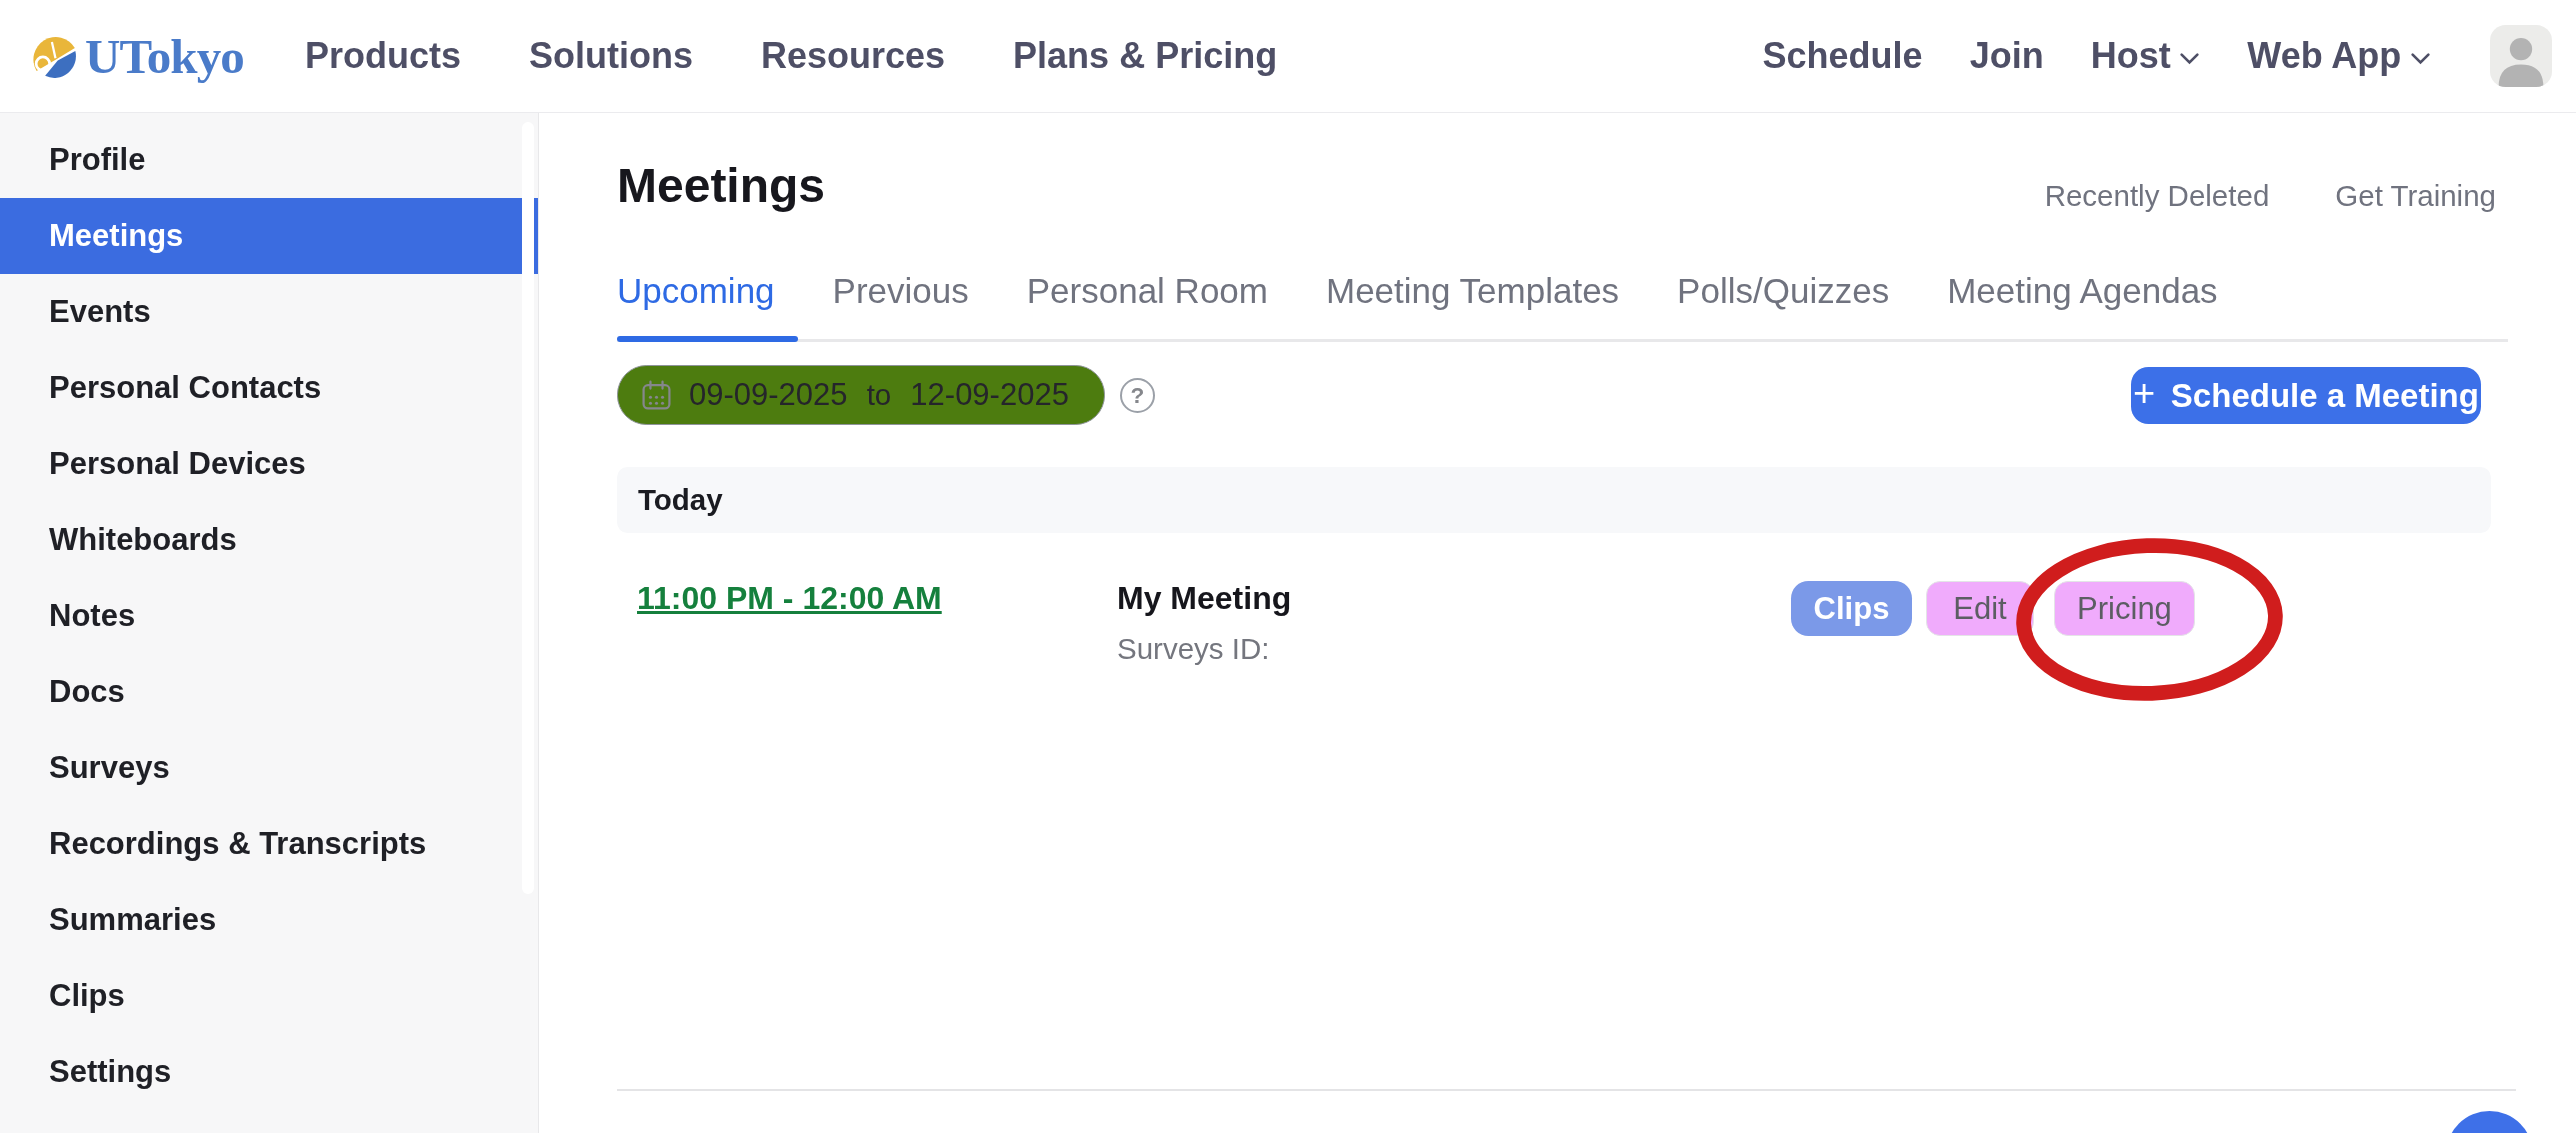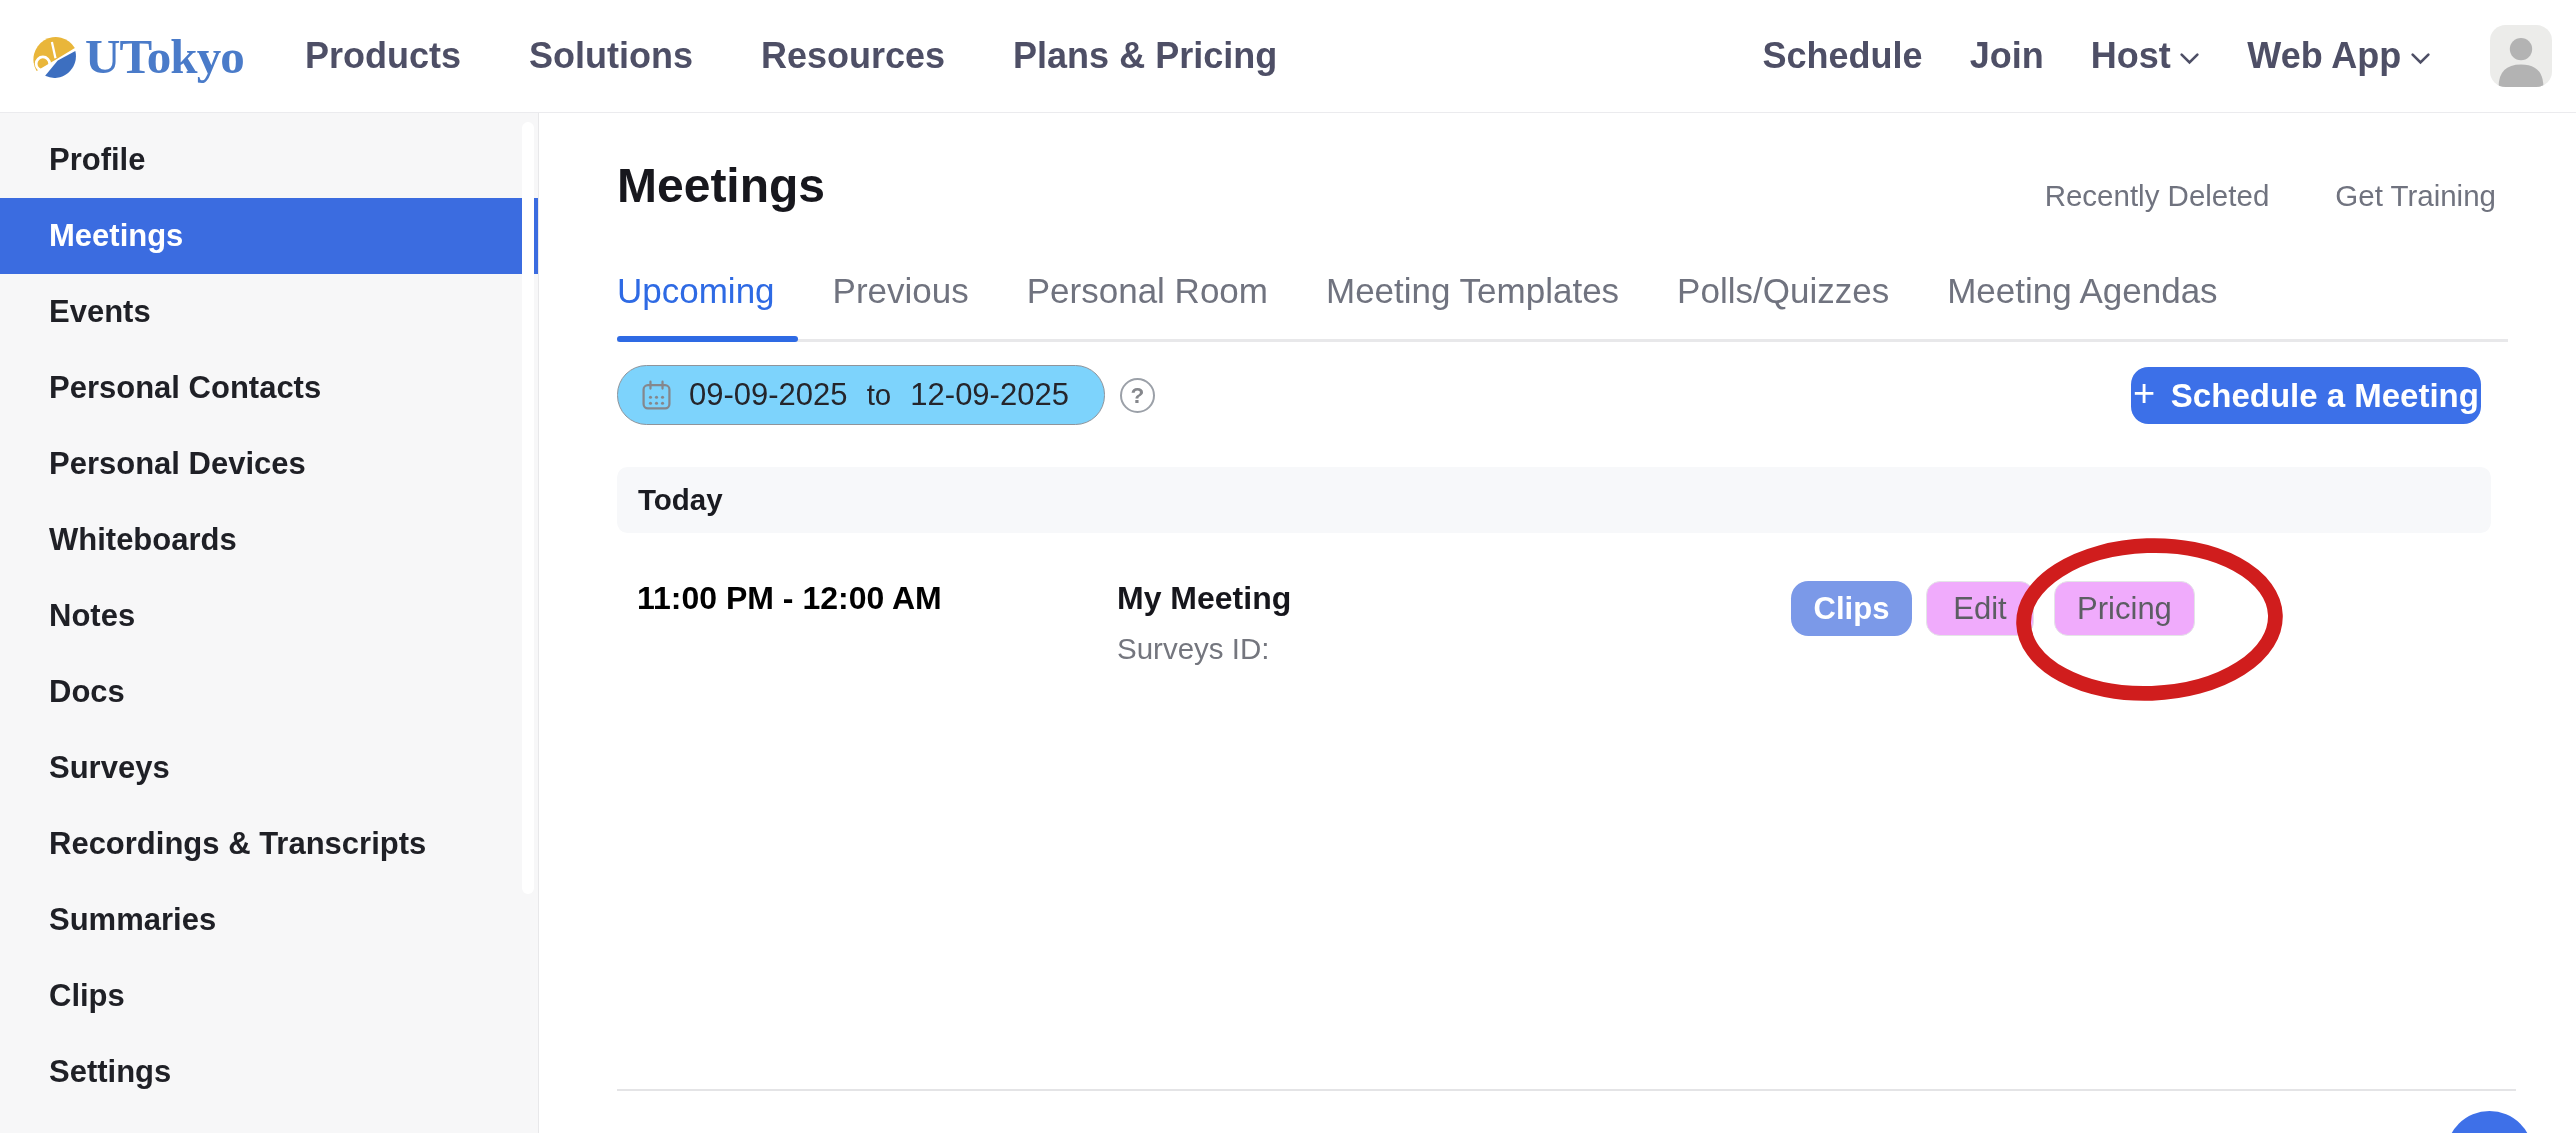--- a/index.html
+++ b/index.html
@@ -48,21 +48,21 @@
 
   .tabs { position:absolute; left:78px; top:158px; display:flex; gap:58px; }
   .tab { font-size:35px; font-weight:500; color:#70737f; cursor:pointer; white-space:nowrap; padding-bottom:26px; }
   .tab.active { color:#2e6ae4; }
   .tabs-track { position:absolute; left:78px; top:226px; width:1891px; height:2.6px; background:#e8e8ea; }
   .tabs-active-bar { position:absolute; left:78px; top:223px; width:181px; height:6px; border-radius:3.5px; background:#2e6ae4; }
 
   .date-box {
     position:absolute; left:78px; top:252px; width:488px; height:60px;
     border:1.7px solid #8f949b; border-radius:29.5px;
-    display:flex; align-items:center; padding:0 8.7px 0 22.6px; gap:17.4px; cursor:pointer; background:#7dd3fc;
+    display:flex; align-items:center; padding:0 8.7px 0 22.6px; gap:17.4px; cursor:pointer; background:#4d7c0f;
   }
   .date-text { font-size:31px; color:#25252b; white-space:nowrap; }
   .date-to { font-size:29.5px; color:#25252b; padding:0 1.7px; }
   .help-icon {
     position:absolute; left:581px; top:265px; width:35px; height:35px; border-radius:50%;
     border:2.6px solid #9ba0a8; color:#85878c; font-size:22.6px; font-weight:700;
     display:flex; align-items:center; justify-content:center; cursor:pointer;
   }
 
   .schedule-btn {
@@ -72,21 +72,21 @@
     font-family:inherit; font-size:33px; font-weight:600; white-space:nowrap;
   }
   .plus-glyph { font-size:38px; font-weight:400; line-height:35px; margin-top:-3.5px; }
 
   .today-bar {
     position:absolute; left:78px; top:354px; width:1874px; height:66px;
     background:#f7f8fa; border-radius:10.4px; display:flex; align-items:center; padding-left:21px;
   }
   .today-label { font-size:29.5px; font-weight:700; color:#1a1b21; }
 
-  .meeting-time { position:absolute; left:98px; top:467px; font-size:32px; font-weight:700; color:#000000; white-space:nowrap; }
+  .meeting-time { position:absolute; left:98px; top:467px; font-size:32px; font-weight:700; color:#15803d; white-space:nowrap;text-decoration:underline; }
   .meeting-title { position:absolute; left:578px; top:467px; font-size:32px; font-weight:700; color:#16161c; white-space:nowrap; cursor:pointer; }
   .meeting-id { position:absolute; left:578px; top:519px; font-size:29.5px; color:#74767e; white-space:nowrap; }
 
   .btn { position:absolute; top:468px; height:55px; display:flex; align-items:center; justify-content:center;
          font-family:inherit; font-size:31px; cursor:pointer; white-space:nowrap; }
   .btn-start { left:1252px; width:121px; border:none; border-radius:17.4px; background:#7b99e8; color:#ffffff; font-weight:600; }
   .btn-plain { background:#f0abfc; border:1.7px solid #e4e4e7; border-radius:14px; color:#5c5d63; font-weight:500; }
   .btn-edit { left:1387px; width:108px; }
   .btn-delete { left:1515px; width:141px; }
 

